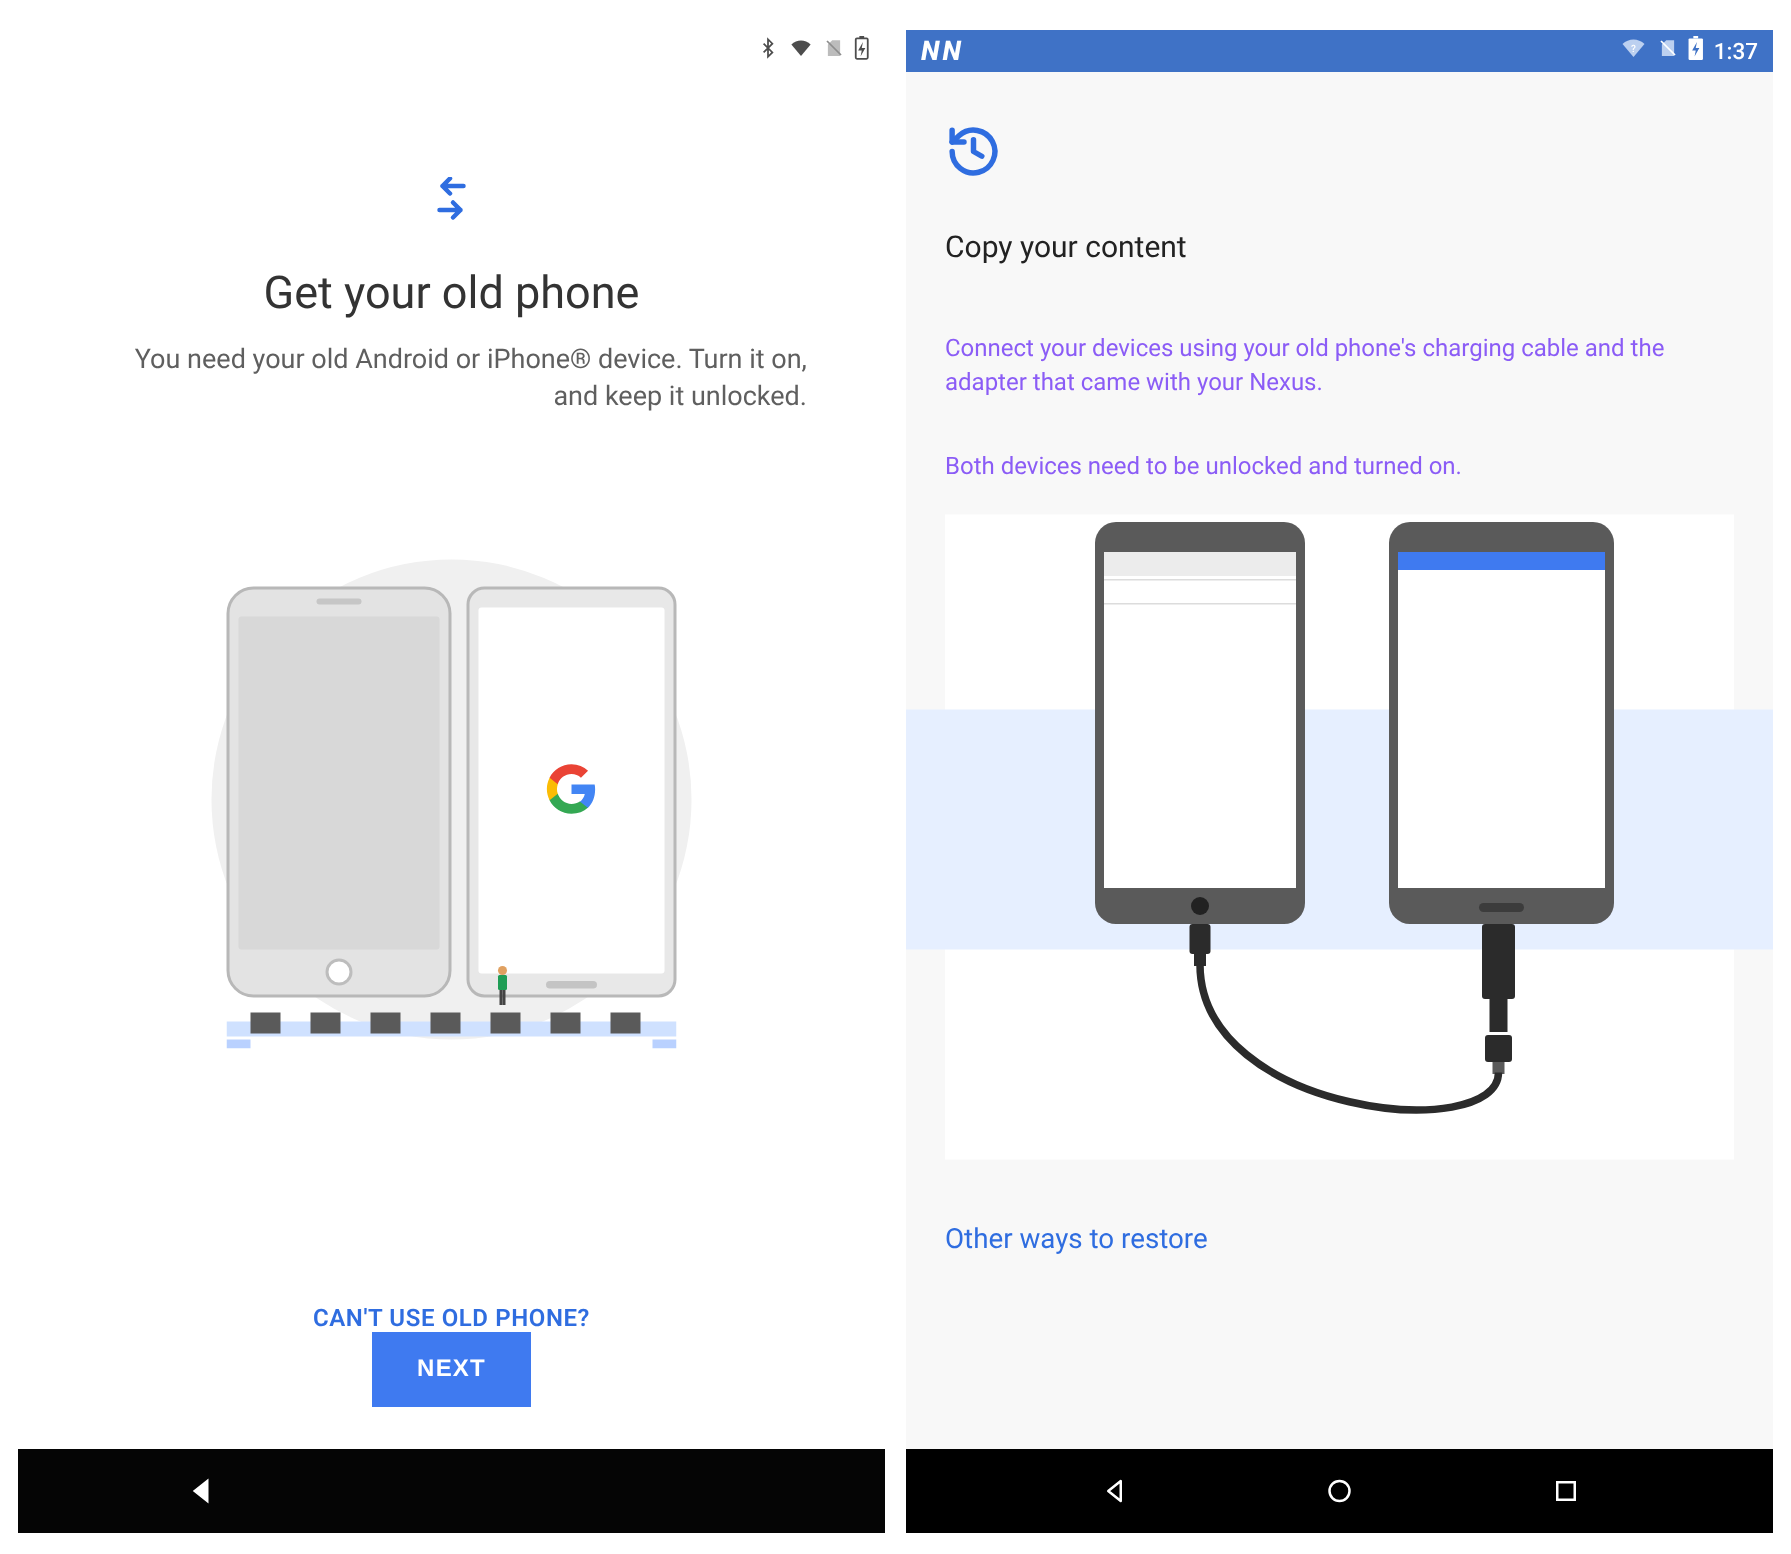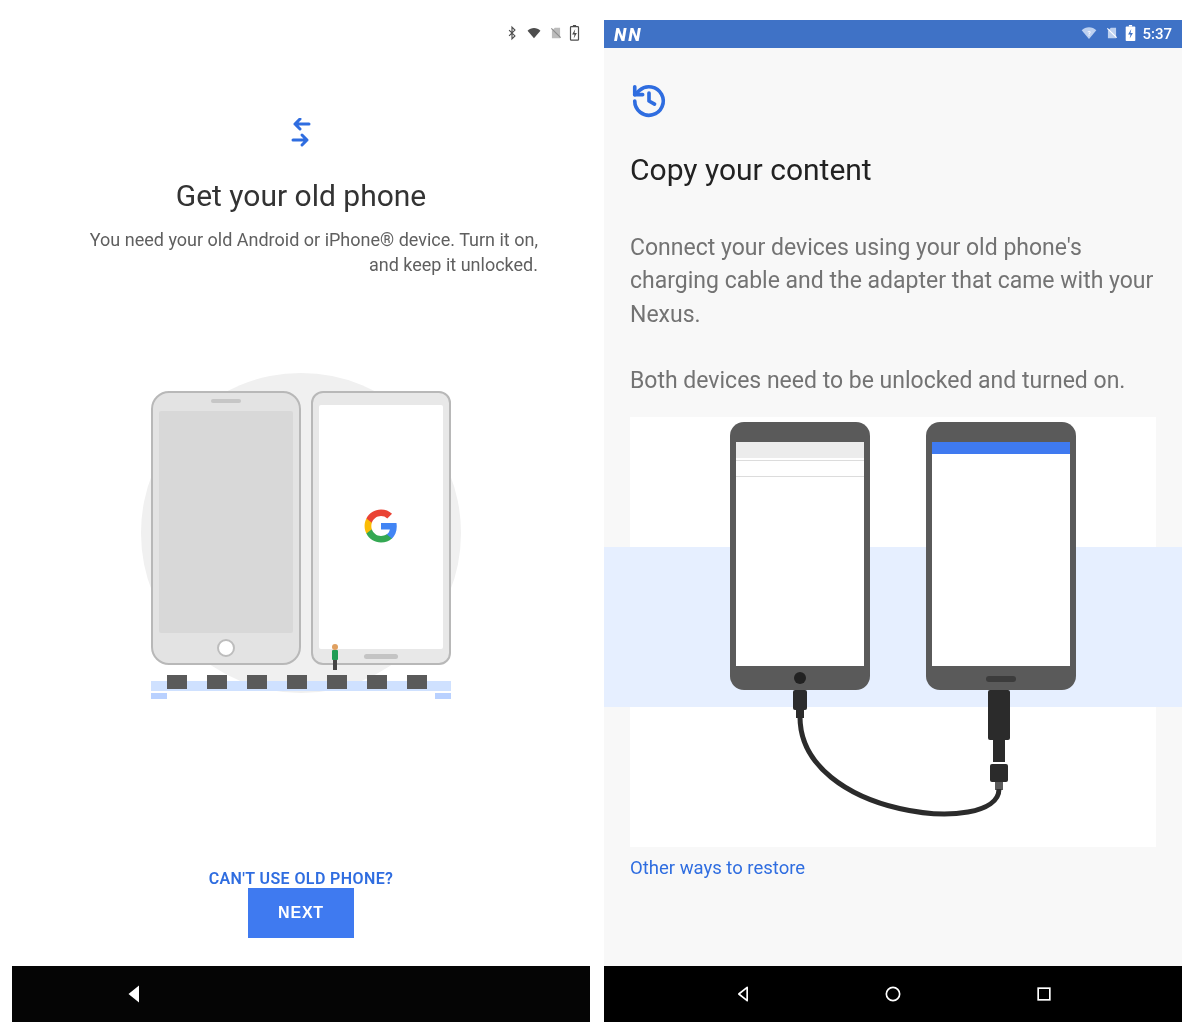--- a/index.html
+++ b/index.html
@@ -61,32 +61,32 @@
     padding: 0 30px 28px 30px; margin-top: auto;
   }
   .s1-link { color: #2f6de0; font-weight: 600; font-size: 16px; letter-spacing: .4px; cursor: pointer; }
   .s1-next {
     background: #3f7af0; color: #ffffff; font-weight: 600; font-size: 16px;
     padding: 16px 30px; border: none; cursor: pointer; letter-spacing: .8px;
   }
   
   .s2-content { flex:1; padding: 34px 26px 0 26px; display:flex; flex-direction:column; }
   .restore-icon { color:#2f6de0; }
-  .s2-title { font-size:30px; color:#222; margin-top:28px; font-weight:400;}
-  .s2-body { font-size:23px; color:#737373; margin-top:44px; line-height:1.45;}
+  .s2-title { font-size:20px; color:#222; margin-top:28px; font-weight:400;}
+  .s2-body { font-size:16px; color:#8b5cf6; margin-top:44px; line-height:1.45;}
   .s2-body2 { margin-top:33px; }
   .s2-illu {
     margin-top:20px; position:relative; height:430px;
     background:#ffffff;
   }
   .s2-band {
     position:absolute; left:-26px; right:-26px; top:130px; height:160px;
     background:#e6efff;
   }
-  .s2-link { color:#2f6de0; font-size:18.5px; margin-top:10px; cursor:pointer;}
+  .s2-link { color:#2f6de0; font-size:18.5px; margin-top:42px; cursor:pointer;}
   
   .phone {
     position:absolute; border:2px solid #b8b8b8; border-radius:18px; background:#e3e3e3;
   }
   .phone .screen-inner { position:absolute; left:6px; right:6px; top:18px; bottom:30px; background:#dcdcdc; border-radius:2px;}
   .phone .home-btn { position:absolute; bottom:6px; left:50%; transform:translateX(-50%); width:18px; height:18px; border:2px solid #bdbdbd; border-radius:50%; background:#fff;}
 
   
   .dphone {
     position:absolute; background:#5a5a5a; border-radius:14px;
@@ -222,21 +222,21 @@
             <path stroke="#fff" stroke-width="2" d="M4 4l16 16"></path>
           </svg>
       </span>
       <span>
         <svg width="11" height="16" viewBox="0 0 12 20">
             <rect x="0" y="2" width="12" height="18" rx="1" fill="#fff"></rect>
             <rect x="4" y="0" width="4" height="2" fill="#fff"></rect>
             <path d="M7 5l-4 7h3l-1 5 4-7H6l1-5z" fill="#3f72c6"></path>
           </svg>
       </span>
-      <span style="color:#fff;font-size:15px;">5:37</span>
+      <span style="color:#fff;font-size:15px;">1:37</span>
     </div>
   </div>
 
   <div class="s2-content">
     <span class="restore-icon">
       <svg width="38" height="38" viewBox="0 0 24 24" fill="none" stroke="#2f6de0" stroke-width="2.3" stroke-linecap="round" stroke-linejoin="round">
         <path d="M3 12a9 9 0 1 0 3-6.7L3 8"></path>
         <polyline points="3 3 3 8 8 8"></polyline>
         <polyline points="12 7 12 12 15.5 14"></polyline>
       </svg>

